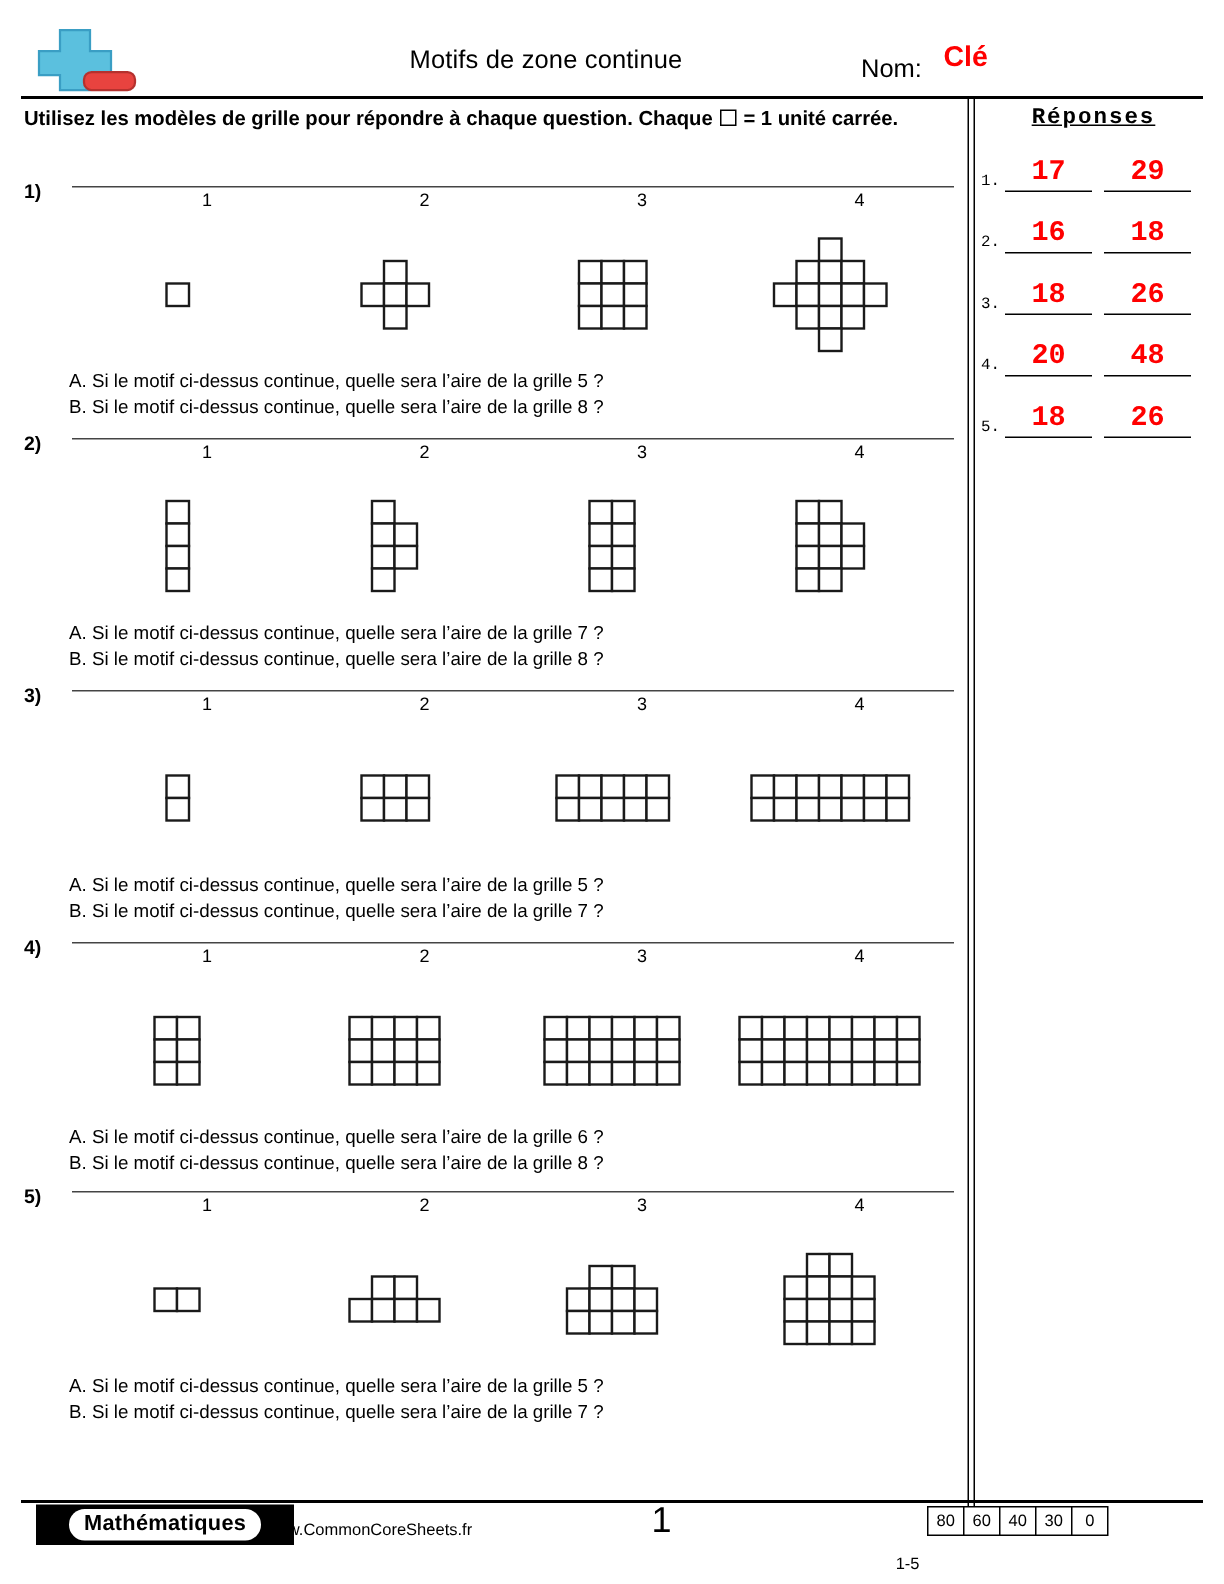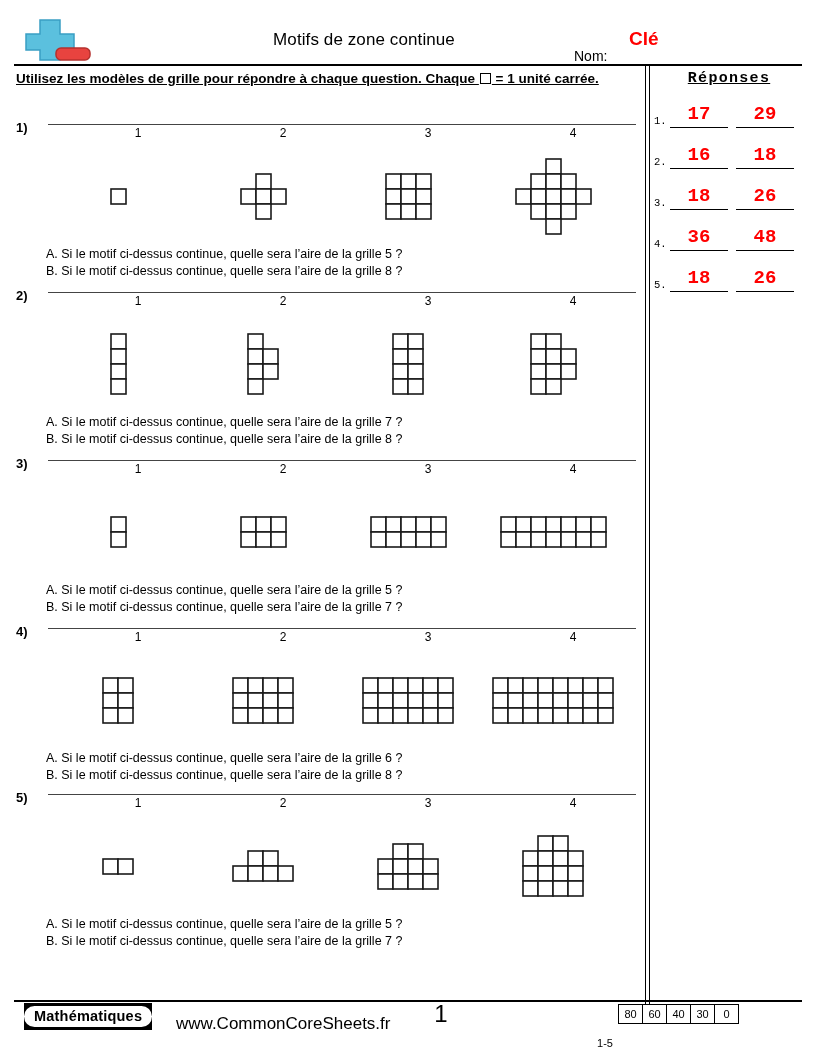--- a/index.html
+++ b/index.html
@@ -33,22 +33,22 @@
   .doc-title {
     position: absolute;
     left: 150px; top: 12px;
     width: 400px;
     text-align: center;
     font-size: 17px;
     letter-spacing: 0.1px;
   }
   .name-label {
     position: absolute;
-    left: 560px; top: 30px;
-    font-size: 14px;
+    left: 560px; top: 18px;
+    font-size: 17px;
   }
   .name-value {
     position: absolute;
     left: 615px; top: 10px;
     font-size: 19px;
     font-weight: bold;
     color: #ff0000;
   }
 
   .header-rule {
@@ -60,21 +60,20 @@
   }
 
   
   .instructions {
     position: absolute;
     left: 16px; top: 70px;
     width: 616px;
     font-size: 13.5px;
     font-weight: bold;
     line-height: 1.35;
-    text-decoration: underline;
   }
   .unit-box {
     display: inline-block;
     width: 9px; height: 9px;
     border: 1.3px solid #000;
     margin: 0 1px -1px 1px;
     background: #fff;
   }
 
   
@@ -184,34 +183,34 @@
     position: absolute;
     left: 14px; top: 1000px;
     width: 788px;
     height: 2px;
     background: #000;
   }
   .brand {
     position: absolute;
     left: 24px; top: 1003px;
     background: #000;
-    padding: 3px 0;
+    padding: 3px 22px;
   }
   .brand-inner {
     background: #fff;
     border-radius: 12px;
     padding: 2px 10px 3px 10px;
     font-size: 14.5px;
     font-weight: bold;
     letter-spacing: 0.2px;
   }
   .site {
     position: absolute;
     left: 176px; top: 1014px;
-    font-size: 17px;
+    font-size: 11px;
   }
   .page-number {
     position: absolute;
     left: 396px; top: 1000px;
     width: 90px;
     text-align: center;
     font-size: 24px;
   }
   .score-wrap {
     position: absolute;
@@ -274,21 +273,21 @@
           <span class="answer-slot a">16</span>
           <span class="answer-slot b">18</span>
         </div>
         <div class="answer-row">
           <span class="answer-num">3.</span>
           <span class="answer-slot a">18</span>
           <span class="answer-slot b">26</span>
         </div>
         <div class="answer-row">
           <span class="answer-num">4.</span>
-          <span class="answer-slot a">36</span>
+          <span class="answer-slot a">20</span>
           <span class="answer-slot b">48</span>
         </div>
         <div class="answer-row">
           <span class="answer-num">5.</span>
           <span class="answer-slot a">18</span>
           <span class="answer-slot b">26</span>
         </div>
       </div>
   </div>
 

